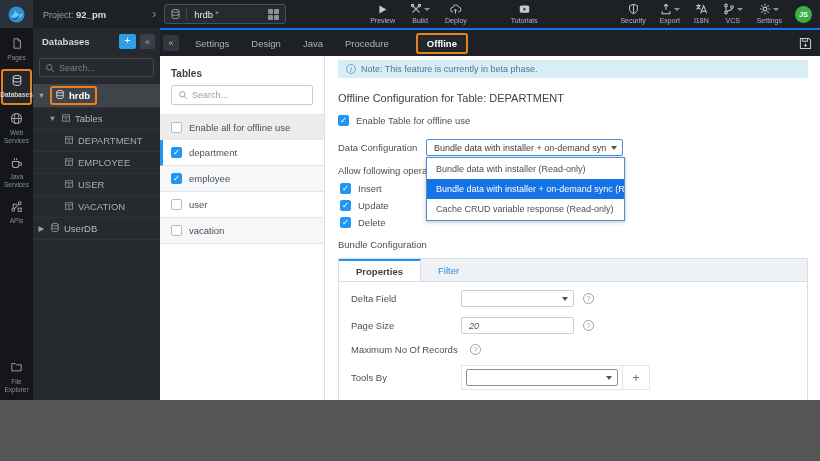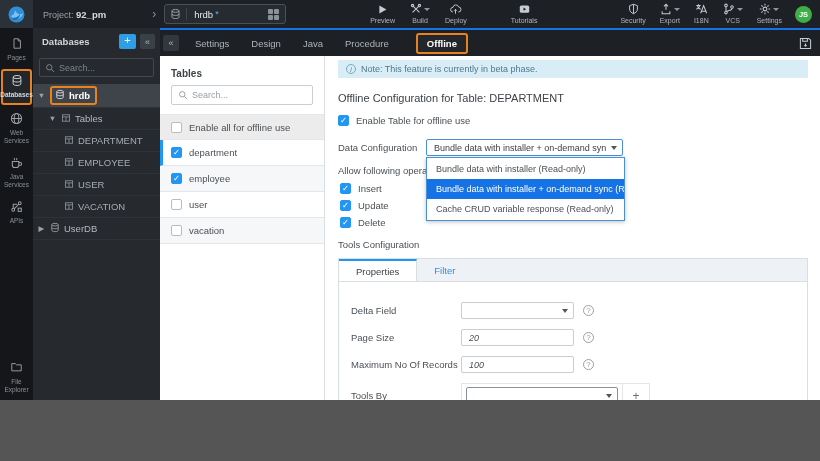--- a/index.html
+++ b/index.html
@@ -99,22 +99,22 @@
   .dd-wrap .select { width:197px; }
   .dd-list { position:absolute; top:18px; left:0; width:199px; background:#fff; border:1px solid #4a90d9; z-index:20; box-shadow:0 1px 4px rgba(0,0,0,.25); padding:1px 0; }
   .dd-opt { font-size:9px; color:#4a5056; padding:5px 9px; white-space:nowrap; overflow:hidden; cursor:pointer; }
   .dd-opt.hl { background:#1673e6; color:#fff; }
   .ops-label { font-size:9.5px; color:#4a5056; margin:3px 0 7px; }
   .op-row { display:flex; align-items:center; gap:7px; font-size:9.5px; color:#4a5056; margin:0 0 6px 2px; }
   .bundle-label { font-size:9.5px; color:#4a5056; margin:11px 0 8px; }
   .bundle-panel { border:1px solid #d9dee3; height:162px; }
   .bp-tabs { height:23px; background:#eef1f5; border-bottom:1px solid #d9dee3; display:flex; }
   .bp-tab { font-size:9.5px; color:#2e8fe0; padding:0 17px; display:flex; align-items:center; cursor:pointer; }
-  .bp-tab.active { background:#fff; color:#3c4248; border-top:2px solid #2196f3; border-right:1px solid #d9dee3; color:#3c4248; }
-  .bp-body { padding:20px 12px 0; }
+  .bp-tab.active { background:#fff; color:#3c4248; border-top:2px solid #2196f3; border-right:1px solid #d9dee3; color:#3c4248;font-weight:bold; }
+  .bp-body { padding:8px 12px 0; }
   .f-row { display:flex; align-items:center; margin-bottom:10px; }
   .f-label { width:110px; font-size:9.5px; color:#4a5056; flex:0 0 110px; }
   .f-select { width:113px; border-color:#c9ced4; }
   .f-input { width:113px; height:17px; border:1px solid #c9ced4; border-radius:2px; font-size:9px; color:#4a5056; padding:0 7px; font-family:inherit; outline:none;font-style:italic; }
   .help { width:11px; height:11px; border:1px solid #9aa0a6; border-radius:50%; color:#9aa0a6; font-size:8px; display:flex; align-items:center; justify-content:center; margin-left:9px; cursor:pointer; flex:0 0 11px; }
   .help::before { content:"?"; }
   .ob-group { display:flex; align-items:stretch; border:1px solid #e2e6ea; }
   .ob-cell1 { padding:3px 4px; }
   .ob-cell1 .select { width:152px; }
   .ob-plus { width:27px; border-left:1px solid #e2e6ea; display:flex; align-items:center; justify-content:center; font-size:12px; color:#6b7artifact178; color:#6b7178; cursor:pointer; }
@@ -481,21 +481,21 @@
         </div>
         <div class="op-row">
           <span class="cb checked"></span>
           <span>Update</span>
         </div>
         <div class="op-row">
           <span class="cb checked"></span>
           <span>Delete</span>
         </div>
 
-        <div class="bundle-label">Tools Configuration</div>
+        <div class="bundle-label">Bundle Configuration</div>
 
         <div class="bundle-panel">
           <div class="bp-tabs">
             <span class="bp-tab active">Properties</span>
             <span class="bp-tab">Filter</span>
           </div>
           <div class="bp-body">
             <div class="f-row">
               <span class="f-label">Delta Field</span>
               <div class="select f-select">
@@ -504,21 +504,20 @@
               </div>
               <span class="help"></span>
             </div>
             <div class="f-row">
               <span class="f-label">Page Size</span>
               <input class="f-input" value="20" style="">
               <span class="help"></span>
             </div>
             <div class="f-row">
               <span class="f-label">Maximum No Of Records</span>
-              <input class="f-input" value="100" style="">
               <span class="help"></span>
             </div>
             <div class="f-row">
               <span class="f-label">Tools By</span>
               <div class="ob-group">
                 <div class="ob-cell1">
                   <div class="select">
                     <span></span>
                     <span class="sel-caret"></span>
                   </div>

